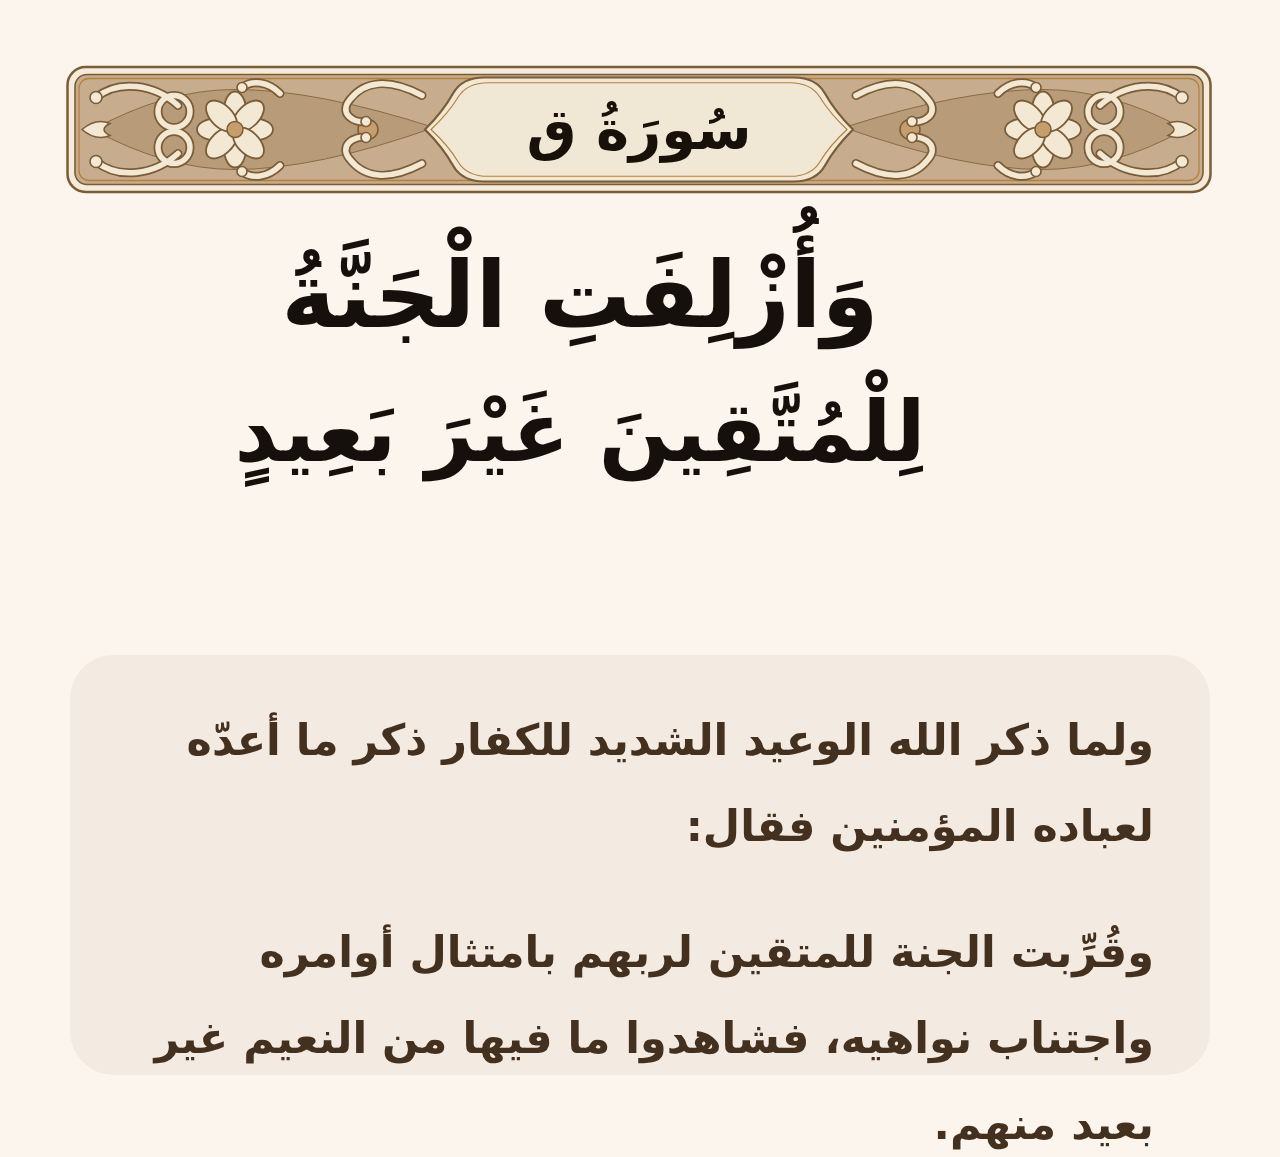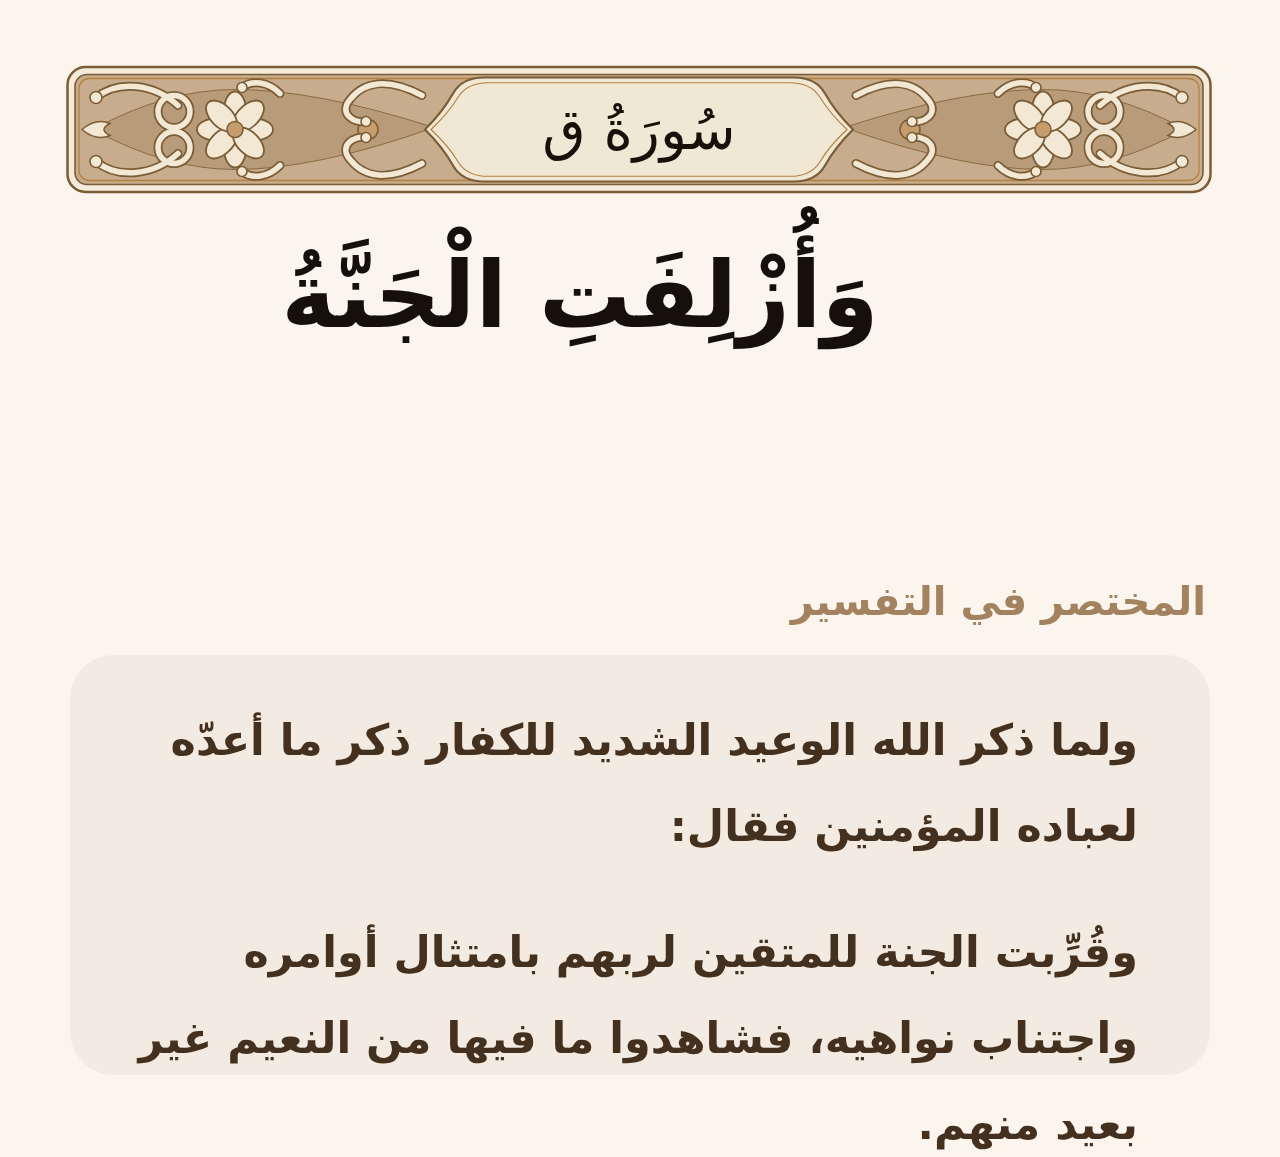--- a/index.html
+++ b/index.html
@@ -12,21 +12,21 @@
   .page{position:relative;width:1280px;height:1157px;}
 
   
   .banner{
     position:absolute;left:66px;top:65px;width:1146px;height:129px;
   }
   .banner svg{display:block;width:100%;height:100%;}
   .surah-title{
     position:absolute;left:0;top:0;width:100%;height:100%;
     display:flex;align-items:center;justify-content:center;
-    font-size:56px;font-weight:normal;color:#17110a;
+    font-size:56px;font-weight:bold;color:#17110a;
     letter-spacing:1px;
   }
 
   
   .verse{
     position:absolute;left:0;top:218px;width:1160px;
     text-align:center;color:#15100b;
   }
   .verse-line1{
     font-size:92px;font-weight:bold;line-height:1.7;
@@ -47,21 +47,21 @@
   }
 
   
   .tafsir-card{
     position:absolute;left:70px;top:655px;width:1140px;height:420px;
     box-sizing:border-box;
     background:#f3eae1;border-radius:44px;
     padding:42px 56px 0 56px;
   }
   .tafsir-card p{
-    margin:0 16px 40px 0;
+    margin:0 0 40px 0;
     font-size:43px;font-weight:bold;color:#44301e;
     line-height:2.0;text-align:right;
   }
 </style>
 </head>
 <body>
 
 <div class="page">
 
   <div class="banner">
@@ -135,23 +135,23 @@
                Q769,82 759,100 Q750,116 728,116 L418,116 Q396,116 387,100 Q377,82 359,64 Z" fill="#f1e7d5" stroke="#7a5c36" stroke-width="2.2"></path>
       <path d="M359,64 Q377,46 387,28 Q396,12 418,12 L728,12 Q750,12 759,28 Q769,46 787,64
                Q769,82 759,100 Q750,116 728,116 L418,116 Q396,116 387,100 Q377,82 359,64 Z" fill="none" stroke="#b5813f" stroke-width="1.2" transform="translate(573,64) scale(0.972,0.9) translate(-573,-64)"></path>
     </svg>
     <div class="surah-title">سُورَةُ ق</div>
   </div>
 
   <div class="verse">
     <div class="verse-line1">وَأُزْلِفَتِ الْجَنَّةُ</div>
     <div class="verse-line2" dir="rtl">
+      <span>لِلْمُتَّقِينَ غَيْرَ بَعِيدٍ</span>
     </div>
   </div>
 
-  <div class="tafsir-label">المختصر في التفسير</div>
 
   <div class="tafsir-card">
     <p>ولما ذكر الله الوعيد الشديد للكفار ذكر ما أعدّه لعباده المؤمنين فقال:</p>
     <p>وقُرِّبت الجنة للمتقين لربهم بامتثال أوامره واجتناب نواهيه، فشاهدوا ما فيها من النعيم غير بعيد منهم.</p>
   </div>
 
 </div>
 
 </body></html>

